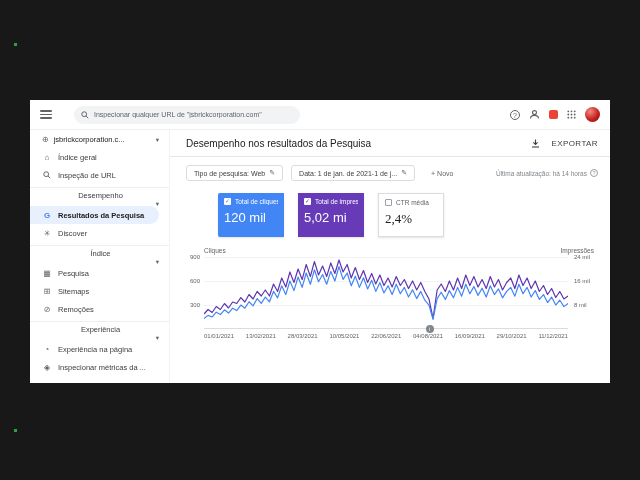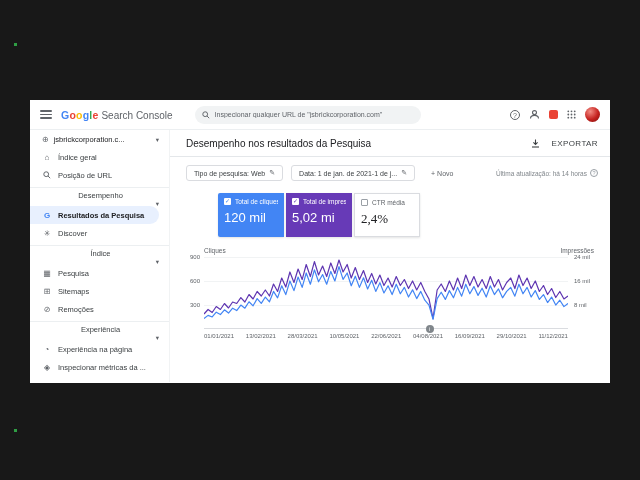--- a/index.html
+++ b/index.html
@@ -57,21 +57,21 @@
   .chips-row{display:flex;align-items:center;gap:8px;padding:8px 12px 0 16px;}
   .chip{display:flex;align-items:center;gap:4px;border:1px solid #dadce0;border-radius:3px;
         padding:3px 7px;font-size:7px;color:#3c4043;cursor:pointer;background:#fff;white-space:nowrap;}
   .chip .pencil{color:#5f6368;font-size:7px;}
   .chip.new{border-color:transparent;color:#5f6368;}
   .last-update{margin-left:auto;font-size:6.5px;color:#80868b;display:flex;gap:3px;align-items:center;white-space:nowrap;}
   .help-sm{width:8px;height:8px;border:1px solid #9aa0a6;border-radius:50%;font-size:5.5px;line-height:7px;
            text-align:center;color:#9aa0a6;flex:none;}
 
   
-  .cards{display:flex;gap:2px;margin:12px 0 0 48px;}
+  .cards{display:flex;gap:14px;margin:12px 0 0 48px;}
   .card{width:66px;height:44px;padding:5px 6px;cursor:pointer;box-shadow:0 1px 2px rgba(60,64,67,.15);}
   .card-blue{background:#4285f4;border-radius:2px 0 0 2px;}
   .card-purple{background:#673ab7;}
   .card-plain{background:#fff;border:1px solid #dadce0;}
   .card-top{display:flex;align-items:center;gap:4px;}
   .cbx{width:7px;height:7px;border-radius:1px;font-size:6px;line-height:7px;text-align:center;flex:none;cursor:pointer;}
   .card-blue .cbx{background:#fff;color:#4285f4;}
   .card-purple .cbx{background:#fff;color:#673ab7;}
   .card-plain .cbx{border:1px solid #9aa0a6;background:#fff;}
   .card-label{font-size:6.5px;color:#fff;white-space:nowrap;overflow:hidden;}
@@ -105,24 +105,20 @@
   <div class="green-dot gd-bottom"></div>
 
   <div class="window">
 
     <header class="topbar">
       <span class="hamburger">
           <i></i>
           <i></i>
           <i></i>
         </span>
-      <span class="logo">
-        <span class="logo-google" id="google-logo-word"><span style="color: rgb(66, 133, 244);">G</span><span style="color: rgb(234, 67, 53);">o</span><span style="color: rgb(251, 188, 5);">o</span><span style="color: rgb(66, 133, 244);">g</span><span style="color: rgb(52, 168, 83);">l</span><span style="color: rgb(234, 67, 53);">e</span></span>
-        <span class="logo-product">Search Console</span>
-      </span>
       <div class="searchbox">
         <svg width="8" height="8" viewBox="0 0 10 10">
           <circle cx="4" cy="4" r="3" fill="none" stroke="#5f6368" stroke-width="1.2"></circle>
           <line x1="6.3" y1="6.3" x2="9" y2="9" stroke="#5f6368" stroke-width="1.2"></line>
         </svg>
         <span class="ph">Inspecionar qualquer URL de "jsbrickcorporation.com"</span>
       </div>
       <div class="tb-right">
         <span class="icon-help">?</span>
         <svg width="11" height="11" viewBox="0 0 11 11">
@@ -160,21 +156,21 @@
           <span class="nav-icon">⌂</span>
           <span>Índice geral</span>
         </div>
         <div class="nav-item">
           <span class="nav-icon">
             <svg width="8" height="8" viewBox="0 0 10 10">
               <circle cx="4" cy="4" r="3" fill="none" stroke="#5f6368" stroke-width="1.2"></circle>
               <line x1="6.3" y1="6.3" x2="9" y2="9" stroke="#5f6368" stroke-width="1.2"></line>
             </svg>
           </span>
-          <span>Posição de URL</span>
+          <span>Inspeção de URL</span>
         </div>
 
         <div class="nav-divider"></div>
         <div class="nav-section">
           <span>Desempenho</span>
           <span class="caret">▾</span>
         </div>
         <div class="nav-item selected">
           <span class="nav-icon g-letter">G</span>
           <span>Resultados da Pesquisa</span>

